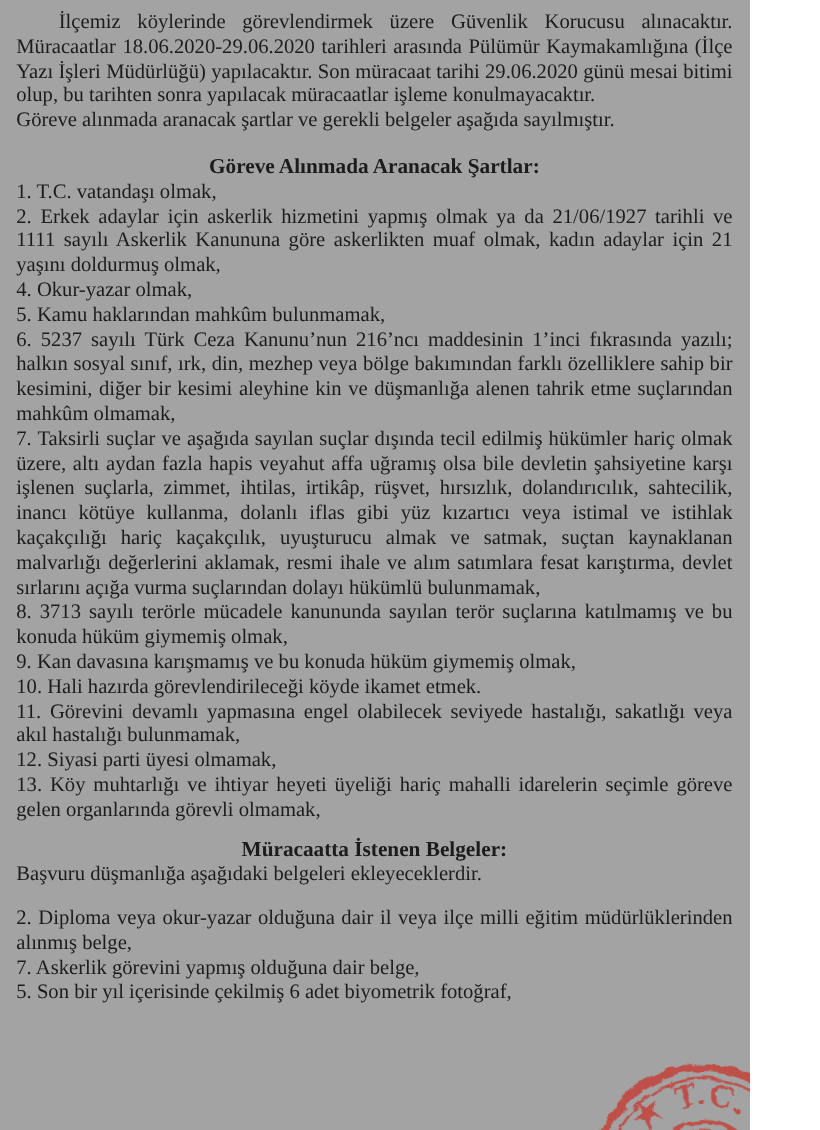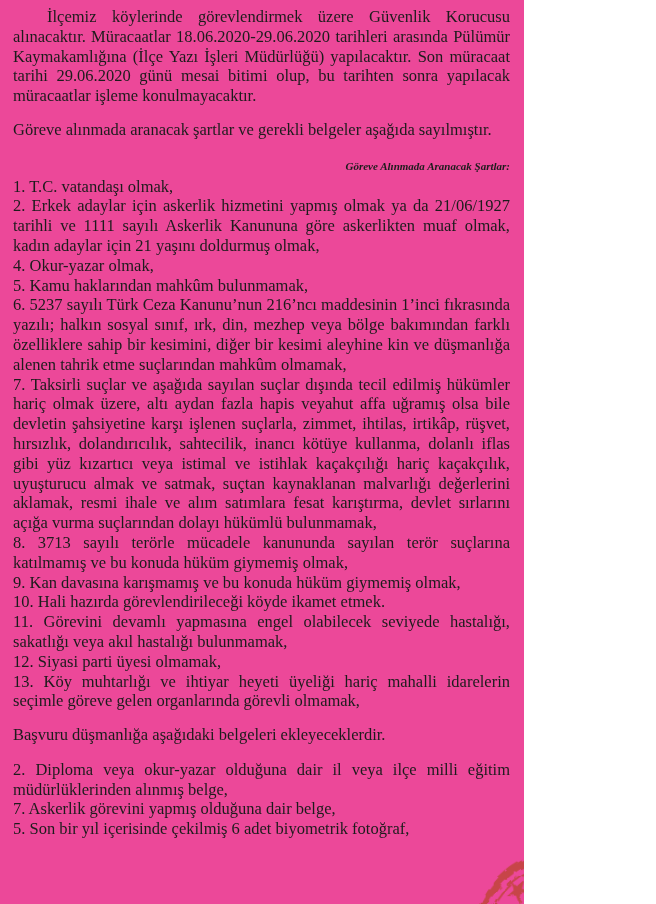--- a/index.html
+++ b/index.html
@@ -1,38 +1,37 @@
 <!DOCTYPE html>
 <html><head>
 <meta charset="utf-8">
 <style>
   html, body { margin: 0; padding: 0; background: #ffffff; }
   .page {
     position: relative;
-    width: 524px;
+    width: 600px;
     height: 904px;
-    background: #ec4899;
+    background: #a3a3a3;
     overflow: hidden;
     box-sizing: border-box;
     padding: 7px 14px 0 13px;
     font-family: "Liberation Serif", serif;
     font-size: 16.5px;
     line-height: 19.8px;
     color: #1c1c1c;
     text-align: justify;
   }
   .para { margin: 0; }
   .indent { text-indent: 34px; }
-  .gap-blank { margin-top: 14px; }
+  .gap-blank { }
   .heading {
     margin: 17px 0 0 0;
-    font-size: 11px;
+    font-size: 17px;
     font-weight: bold;
-    text-align: right;
-    font-style: italic;
+    text-align: center;
   }
   .heading.second { margin-top: 12px; }
   .list .para { margin: 0; }
   .doc-list { margin-top: 15px; }
   .stamp {
     position: absolute;
     left: 468px;
     top: 846px;
     width: 190px;
     height: 190px;
@@ -59,20 +58,21 @@
       <p class="para">6. 5237 sayılı Türk Ceza Kanunu’nun 216’ncı maddesinin 1’inci fıkrasında yazılı; halkın sosyal sınıf, ırk, din, mezhep veya bölge bakımından farklı özelliklere sahip bir kesimini, diğer bir kesimi aleyhine kin ve düşmanlığa alenen tahrik etme suçlarından mahkûm olmamak,</p>
       <p class="para">7. Taksirli suçlar ve aşağıda sayılan suçlar dışında tecil edilmiş hükümler hariç olmak üzere, altı aydan fazla hapis veyahut affa uğramış olsa bile devletin şahsiyetine karşı işlenen suçlarla, zimmet, ihtilas, irtikâp, rüşvet, hırsızlık, dolandırıcılık, sahtecilik, inancı kötüye kullanma, dolanlı iflas gibi yüz kızartıcı veya istimal ve istihlak kaçakçılığı hariç kaçakçılık, uyuşturucu almak ve satmak, suçtan kaynaklanan malvarlığı değerlerini aklamak, resmi ihale ve alım satımlara fesat karıştırma, devlet sırlarını açığa vurma suçlarından dolayı hükümlü bulunmamak,</p>
       <p class="para">8. 3713 sayılı terörle mücadele kanununda sayılan terör suçlarına katılmamış ve bu konuda hüküm giymemiş olmak,</p>
       <p class="para">9. Kan davasına karışmamış ve bu konuda hüküm giymemiş olmak,</p>
       <p class="para">10. Hali hazırda görevlendirileceği köyde ikamet etmek.</p>
       <p class="para">11. Görevini devamlı yapmasına engel olabilecek seviyede hastalığı, sakatlığı veya akıl hastalığı bulunmamak,</p>
       <p class="para">12. Siyasi parti üyesi olmamak,</p>
       <p class="para">13. Köy muhtarlığı ve ihtiyar heyeti üyeliği hariç mahalli idarelerin seçimle göreve gelen organlarında görevli olmamak,</p>
     </div>
 
+  <h3 class="heading second">Müracaatta İstenen Belgeler:</h3>
 
   <p class="para gap-blank">Başvuru düşmanlığa aşağıdaki belgeleri ekleyeceklerdir.</p>
 
   <div class="list doc-list">
       <p class="para">2. Diploma veya okur-yazar olduğuna dair il veya ilçe milli eğitim müdürlüklerinden alınmış belge,</p>
       <p class="para">7. Askerlik görevini yapmış olduğuna dair belge,</p>
       <p class="para">5. Son bir yıl içerisinde çekilmiş 6 adet biyometrik fotoğraf,</p>
     </div>
 
   <div class="stamp">

